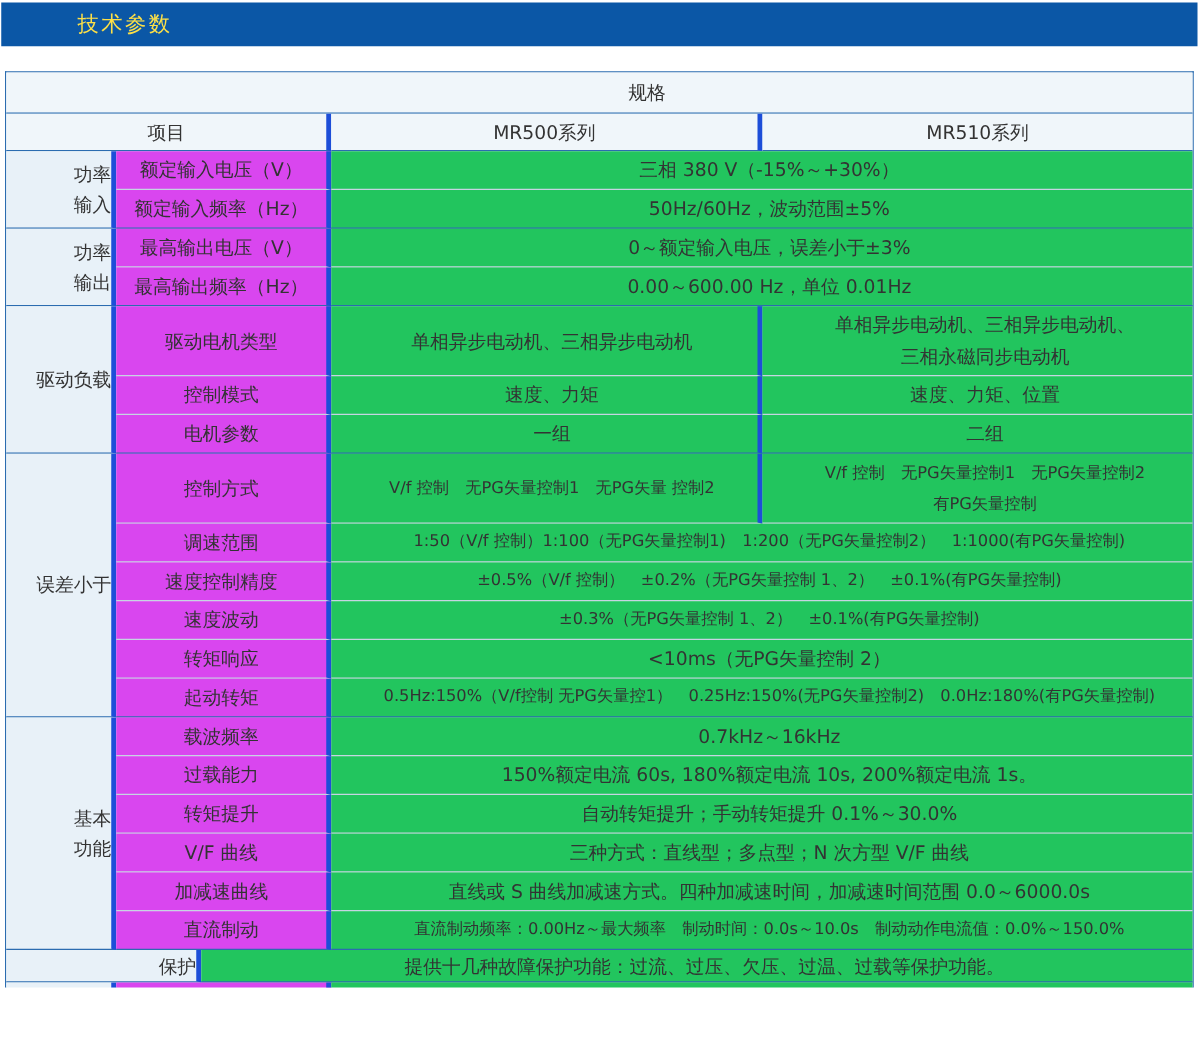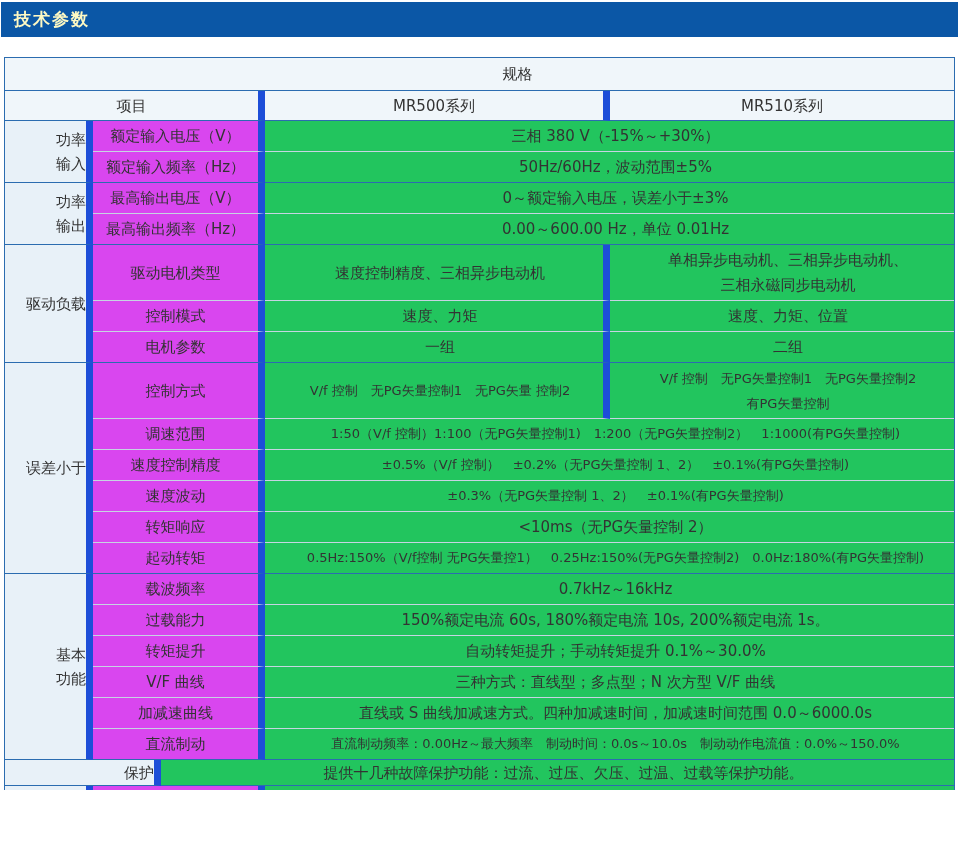--- a/index.html
+++ b/index.html
@@ -8,33 +8,34 @@
     font-family:"DejaVu Sans","Liberation Sans",sans-serif;
     color:#333333;
     -webkit-font-smoothing:antialiased;
   }
   
   .titlebar{
     margin:2px 1px 0 1px;height:35px;background:#0b57a6;
     display:flex;align-items:center;
   }
   .titlebar span{
-    color:#fef9c3;font-weight:bold;font-size:17px;letter-spacing:2px;
+    color:#fde047;font-weight:normal;font-size:17px;letter-spacing:2px;
     padding-left:13px;
+    margin-left:48px;
   }
   
   .tablewrap{
     margin:20px 4px 0 4px;
     width:951px;box-sizing:border-box;
     border:1px solid #2b6cb0;border-bottom:none;
     background:#ffffff;
   }
   table{border-collapse:separate;border-spacing:0;table-layout:fixed;width:949px;}
   td{
-    border-right:7px solid #1d4ed8;
+    border-right:4px solid #1d4ed8;
     border-bottom:1px solid #c6d4e2;
     overflow:hidden;vertical-align:middle;
     font-size:15px;line-height:20px;
     padding:0;
   }
   td.last{border-right:none;}
   tr.bb > td{border-bottom-color:#2b6cb0;}
   td.bbc{border-bottom-color:#2b6cb0;}
   tr.nb > td{border-bottom:none;}
   
@@ -103,21 +104,21 @@
     <tr class="bb h31">
       <td class="item">最高输出频率（Hz）</td>
       <td colspan="2" class="val last">0.00～600.00 Hz，单位 0.01Hz</td>
     </tr>
 
     <tr class="h56">
       <td rowspan="3" class="cat bbc">
         <div>驱动负载</div>
       </td>
       <td class="item">驱动电机类型</td>
-      <td class="val">速度控制精度、三相异步电动机</td>
+      <td class="val">单相异步电动机、三相异步电动机</td>
       <td class="val last">
         <div>单相异步电动机、三相异步电动机、</div>
         <div>三相永磁同步电动机</div>
       </td>
     </tr>
     <tr class="h31">
       <td class="item">控制模式</td>
       <td class="val">速度、力矩</td>
       <td class="val last">速度、力矩、位置</td>
     </tr>

